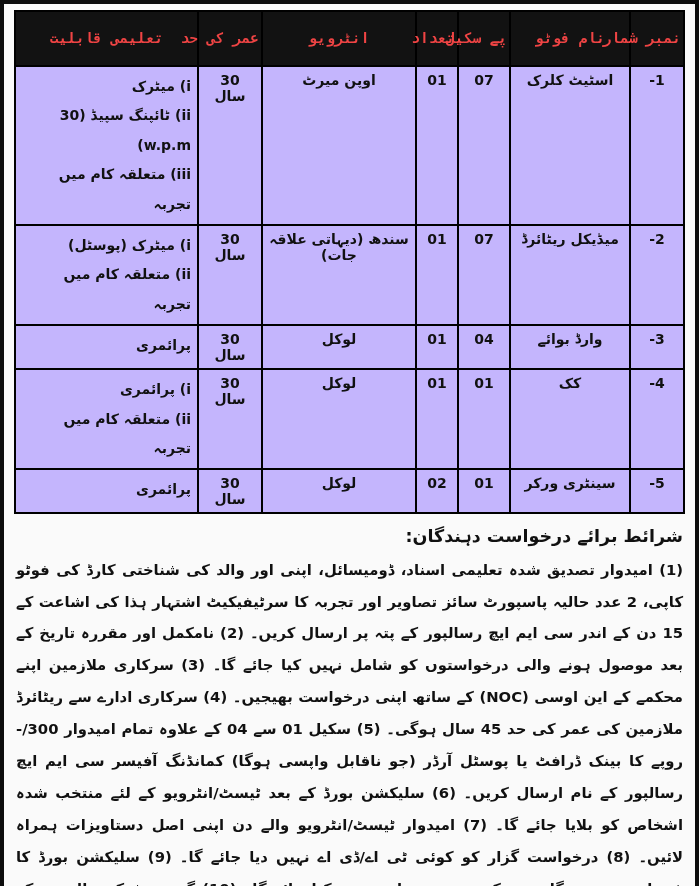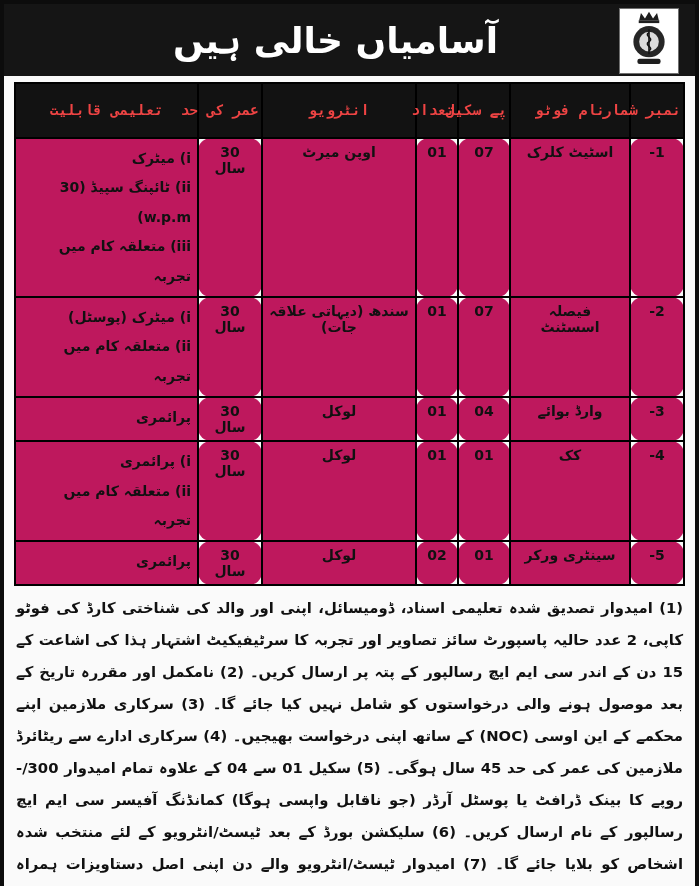--- a/index.html
+++ b/index.html
@@ -63,24 +63,24 @@
     font-size:14.5px;font-weight:700;
     padding:18px 2px;
     white-space:nowrap;
     font-family:Liberation Mono, monospace;
   }
   td{
     font-weight:700;
     font-size:14px;
     padding:5px 6px;
     vertical-align:top;
-    background:#be185d;
+    background:#c4b5fd;
   }
   td.c{text-align:center;}
-  td.ltr{direction:ltr;border-radius:13px;}
+  td.ltr{direction:ltr;}
   td.qual{direction:rtl;text-align:right;}
   .qline{line-height:2.1;}
   tr.r1 td{height:102px;}
   tr.r2 td{height:74px;}
   tr.r3 td{height:34px;}
   tr.r4 td{height:68px;margin-left:28px;}
   tr.r5 td{height:38px;}
   
   .terms{direction:rtl;padding:6px 2px 8px 2px;}
   .terms-heading{
@@ -91,36 +91,20 @@
     font-size:14.8px;font-weight:700;
     text-align:justify;
     line-height:2.16;
   }
 </style>
 </head>
 <body>
 
 <div class="ad">
 
-  <div class="band">
-    <div class="title">آسامیاں خالی ہیں</div>
-    <div class="logo-box">
-      <span>
-        <svg width="50" height="58" viewBox="0 0 56 64" aria-hidden="true">
-          <path d="M17 11 L19 3 L23.5 9 L28 1.5 L32.5 9 L37 3 L39 11 Z" fill="#1e1e1e"></path>
-          <rect x="16.5" y="11" width="23" height="3.2" fill="#1e1e1e"></rect>
-          <circle cx="28" cy="35" r="17.5" fill="#262626"></circle>
-          <circle cx="28" cy="35" r="11" fill="#dcdcdc"></circle>
-          <rect x="27.1" y="21" width="1.8" height="28" fill="#151515"></rect>
-          <path d="M28 25 C21.5 28 34.5 31.5 28 35 C21.5 38.5 34.5 42 28 45" stroke="#151515" stroke-width="1.8" fill="none"></path>
-          <rect x="15" y="54" width="26" height="6" rx="2.5" fill="#1e1e1e"></rect>
-        </svg>
-      </span>
-    </div>
-  </div>
 
   <div class="paper">
 
 
     <table>
       <colgroup>
         <col style="width:54px">
           <col style="width:120px">
           <col style="width:52px">
         <col style="width:42px">
@@ -148,21 +132,21 @@
           <td class="c">اوپن میرٹ</td>
           <td class="c ltr">30 سال</td>
           <td class="qual">
             <div class="qline">i) میٹرک</div>
             <div class="qline">ii) ٹائپنگ سپیڈ (30 w.p.m)</div>
             <div class="qline">iii) متعلقہ کام میں تجربہ</div>
           </td>
         </tr>
         <tr class="r2">
           <td class="c ltr">-2</td>
-          <td class="c">فیصلہ اسسٹنٹ</td>
+          <td class="c">میڈیکل ریٹائرڈ</td>
           <td class="c ltr">07</td>
           <td class="c ltr">01</td>
           <td class="c">سندھ (دیہاتی علاقہ جات)</td>
           <td class="c ltr">30 سال</td>
           <td class="qual">
             <div class="qline">i) میٹرک (پوسٹل)</div>
             <div class="qline">ii) متعلقہ کام میں تجربہ</div>
           </td>
         </tr>
         <tr class="r3">
@@ -196,18 +180,19 @@
           <td class="c">لوکل</td>
           <td class="c ltr">30 سال</td>
           <td class="qual">
             <div class="qline">پرائمری</div>
           </td>
         </tr>
       </tbody>
     </table>
 
     <div class="terms">
+      <div class="terms-heading">شرائط برائے درخواست دہندگان:</div>
       <div class="terms-body">(1) امیدوار تصدیق شدہ تعلیمی اسناد، ڈومیسائل، اپنی اور والد کی شناختی کارڈ کی فوٹو کاپی، 2 عدد حالیہ پاسپورٹ سائز تصاویر اور تجربہ کا سرٹیفیکیٹ اشتہار ہذا کی اشاعت کے 15 دن کے اندر سی ایم ایچ رسالپور کے پتہ پر ارسال کریں۔ (2) نامکمل اور مقررہ تاریخ کے بعد موصول ہونے والی درخواستوں کو شامل نہیں کیا جائے گا۔ (3) سرکاری ملازمین اپنے محکمے کے این اوسی (NOC) کے ساتھ اپنی درخواست بھیجیں۔ (4) سرکاری ادارے سے ریٹائرڈ ملازمین کی عمر کی حد 45 سال ہوگی۔ (5) سکیل 01 سے 04 کے علاوہ تمام امیدوار 300/- روپے کا بینک ڈرافٹ یا پوسٹل آرڈر (جو ناقابل واپسی ہوگا) کمانڈنگ آفیسر سی ایم ایچ رسالپور کے نام ارسال کریں۔ (6) سلیکشن بورڈ کے بعد ٹیسٹ/انٹرویو کے لئے منتخب شدہ اشخاص کو بلایا جائے گا۔ (7) امیدوار ٹیسٹ/انٹرویو والے دن اپنی اصل دستاویزات ہمراہ لائیں۔ (8) درخواست گزار کو کوئی ٹی اے/ڈی اے نہیں دیا جائے گا۔ (9) سلیکشن بورڈ کا فیصلہ حتمی ہوگا جسے کہیں بھی چیلنج نہیں کیا جائے گا۔ (10) گورنمنٹ کی پالیسی کے مطابق سکیل 01 سے 04 تک کی بھرتی بذریعہ قرعہ اندازی ہوگی۔</div>
     </div>
 
   </div>
 
 </div>
 
 </body></html>

